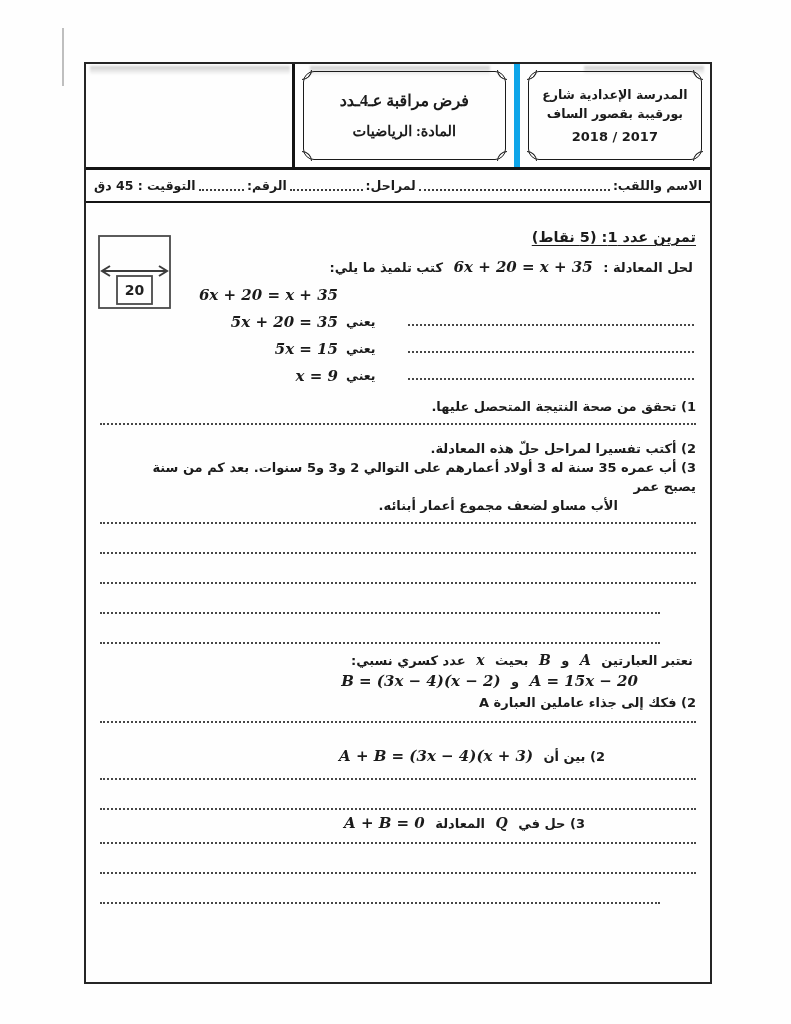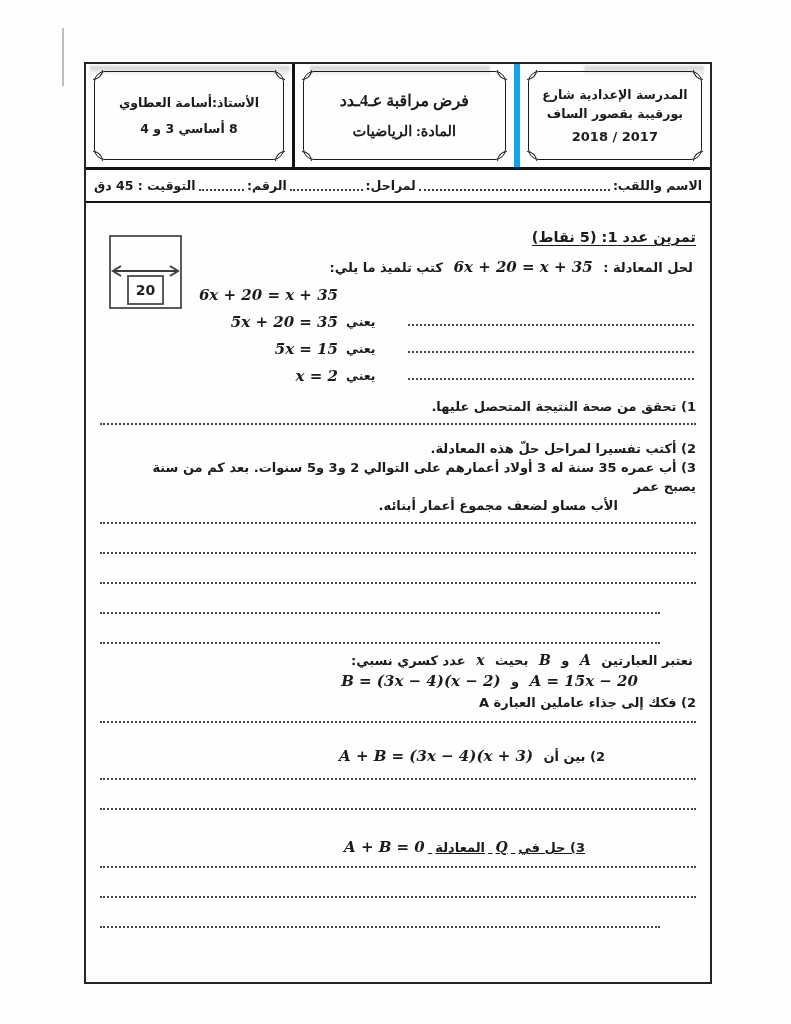--- a/index.html
+++ b/index.html
@@ -47,21 +47,21 @@
   .math{font-family:"DejaVu Serif",serif;font-style:italic;font-weight:600;font-size:15px;direction:ltr;unicode-bidi:embed;display:inline-block;}
   .mvar{font-family:"DejaVu Serif",serif;font-style:italic;font-weight:600;font-size:14px;}
   .dotline{border-bottom:2.5px dotted #464646;height:0;}
   .short{width:94%;}
   .step{display:flex;align-items:center;height:27px;}
   .step .eq{display:inline-block;width:238px;text-align:right;}
   .step .yaani{font-weight:bold;font-size:12.5px;margin-left:8px;margin-right:30px;}
   .step .sdots{flex:1;border-bottom:2.5px dotted #464646;height:0;margin:6px 2px 0 2px;}
 
   
-  .gradebox{position:absolute;left:23px;top:8px;}
+  .gradebox{position:absolute;left:12px;top:8px;}
 
   .gap{margin:0 3px;}
 </style>
 </head>
 <body>
 
 <div class="page">
   <div class="artifact-line"></div>
 
   <div class="sheet">
@@ -87,30 +87,20 @@
         <div class="plaque">
           <i class="pc tl"></i>
             <i class="pc tr"></i>
           <i class="pc bl"></i>
             <i class="pc br"></i>
           <div>فرض مراقبة عـ4ـدد</div>
           <div class="subject">المادة: الرياضيات</div>
         </div>
       </div>
 
-      <div class="cell teacher">
-        <div class="plaque">
-          <i class="pc tl"></i>
-            <i class="pc tr"></i>
-          <i class="pc bl"></i>
-            <i class="pc br"></i>
-          <div>الأستاذ:أسامة العطاوي</div>
-          <div>8 أساسي 3 و 4</div>
-        </div>
-      </div>
     </div>
 
     <div class="infobar">
       <span>الاسم واللقب:</span>
       <span class="leader f4"></span>
       <span>لمراحل:</span>
       <span class="leader f16"></span>
       <span>الرقم:</span>
       <span class="leader f1"></span>
       <span>التوقيت : 45 دق</span>
@@ -149,21 +139,21 @@
           <span class="eq math">5x + 20 = 35</span>
           <span class="yaani">يعني</span>
           <span class="sdots"></span>
         </div>
         <div class="step">
           <span class="eq math">5x = 15</span>
           <span class="yaani">يعني</span>
           <span class="sdots"></span>
         </div>
         <div class="step">
-          <span class="eq math">x = 2</span>
+          <span class="eq math">x = 9</span>
           <span class="yaani">يعني</span>
           <span class="sdots"></span>
         </div>
       </div>
 
       <div class="trow btxt" style="margin-top:8px;">1) تحقق من صحة النتيجة المتحصل عليها.</div>
       <div class="dotline" style="margin-top:7px;"></div>
       <div class="trow btxt" style="margin-top:14px;">2) أكتب تفسيرا لمراحل حلّ هذه المعادلة.</div>
       <div class="trow btxt">3) أب عمره 35 سنة له 3 أولاد أعمارهم على التوالي 2 و3 و5 سنوات. بعد كم من سنة يصبح عمر</div>
       <div class="trow btxt" style="padding-right:78px;">الأب مساو لضعف مجموع أعمار أبنائه.</div>
@@ -194,21 +184,21 @@
       <div class="trow btxt" style="margin-top:2px;">2) فكك إلى جذاء عاملين العبارة A</div>
       <div class="dotline" style="margin-top:9px;"></div>
 
       <div class="trow btxt" style="margin-top:24px;padding-right:88px;">
         <span class="gap">2) بين أن</span>
         <span class="math gap">A + B = (3x − 4)(x + 3)</span>
       </div>
       <div class="dotline" style="margin-top:12px;"></div>
       <div class="dotline" style="margin-top:28px;"></div>
 
-      <div class="trow btxt" style="margin-top:28px;padding-right:108px;text-decoration:underline;">
+      <div class="trow btxt" style="margin-top:4px;padding-right:108px;">
         <span class="gap">3) حل في</span>
         <span class="mvar gap">Q</span>
         <span class="gap">المعادلة</span>
         <span class="math gap">A + B = 0</span>
       </div>
       <div class="dotline" style="margin-top:9px;"></div>
       <div class="dotline" style="margin-top:28px;"></div>
       <div class="dotline short" style="margin-top:28px;"></div>
 
     </div>

